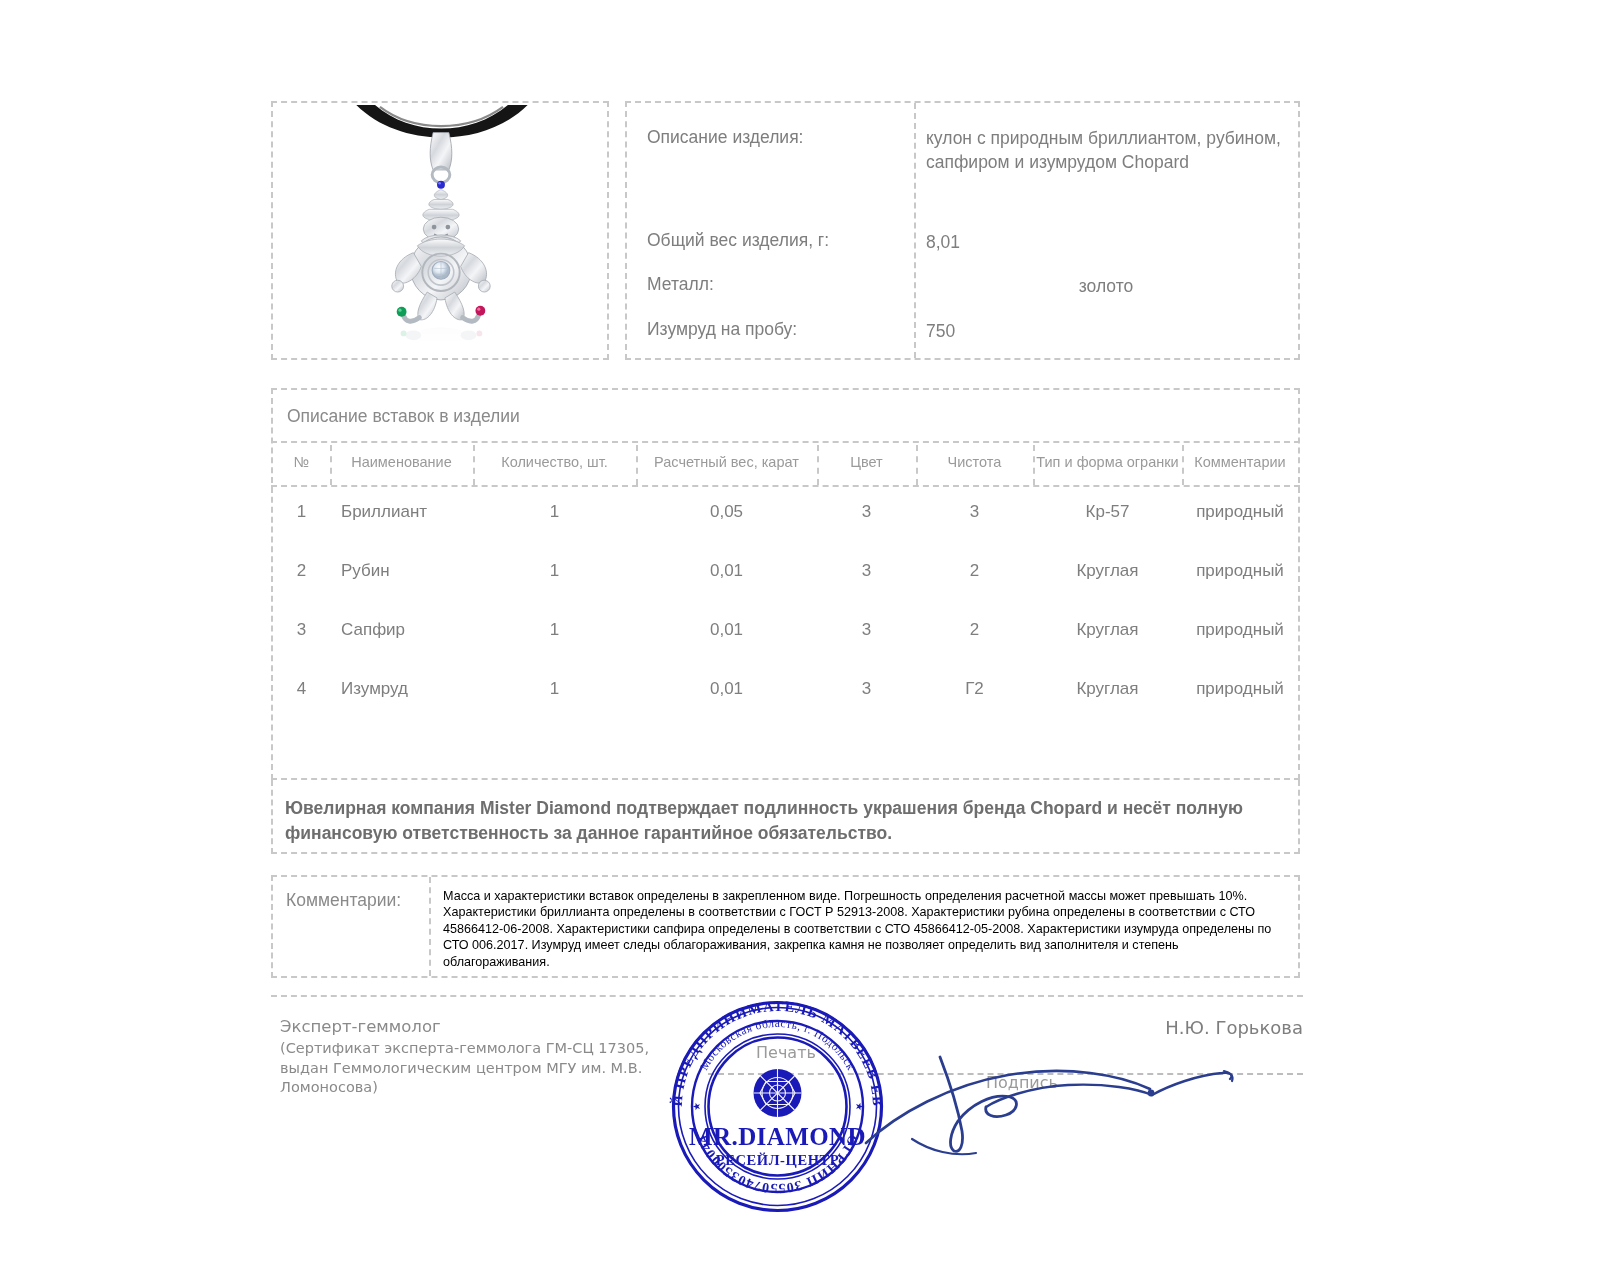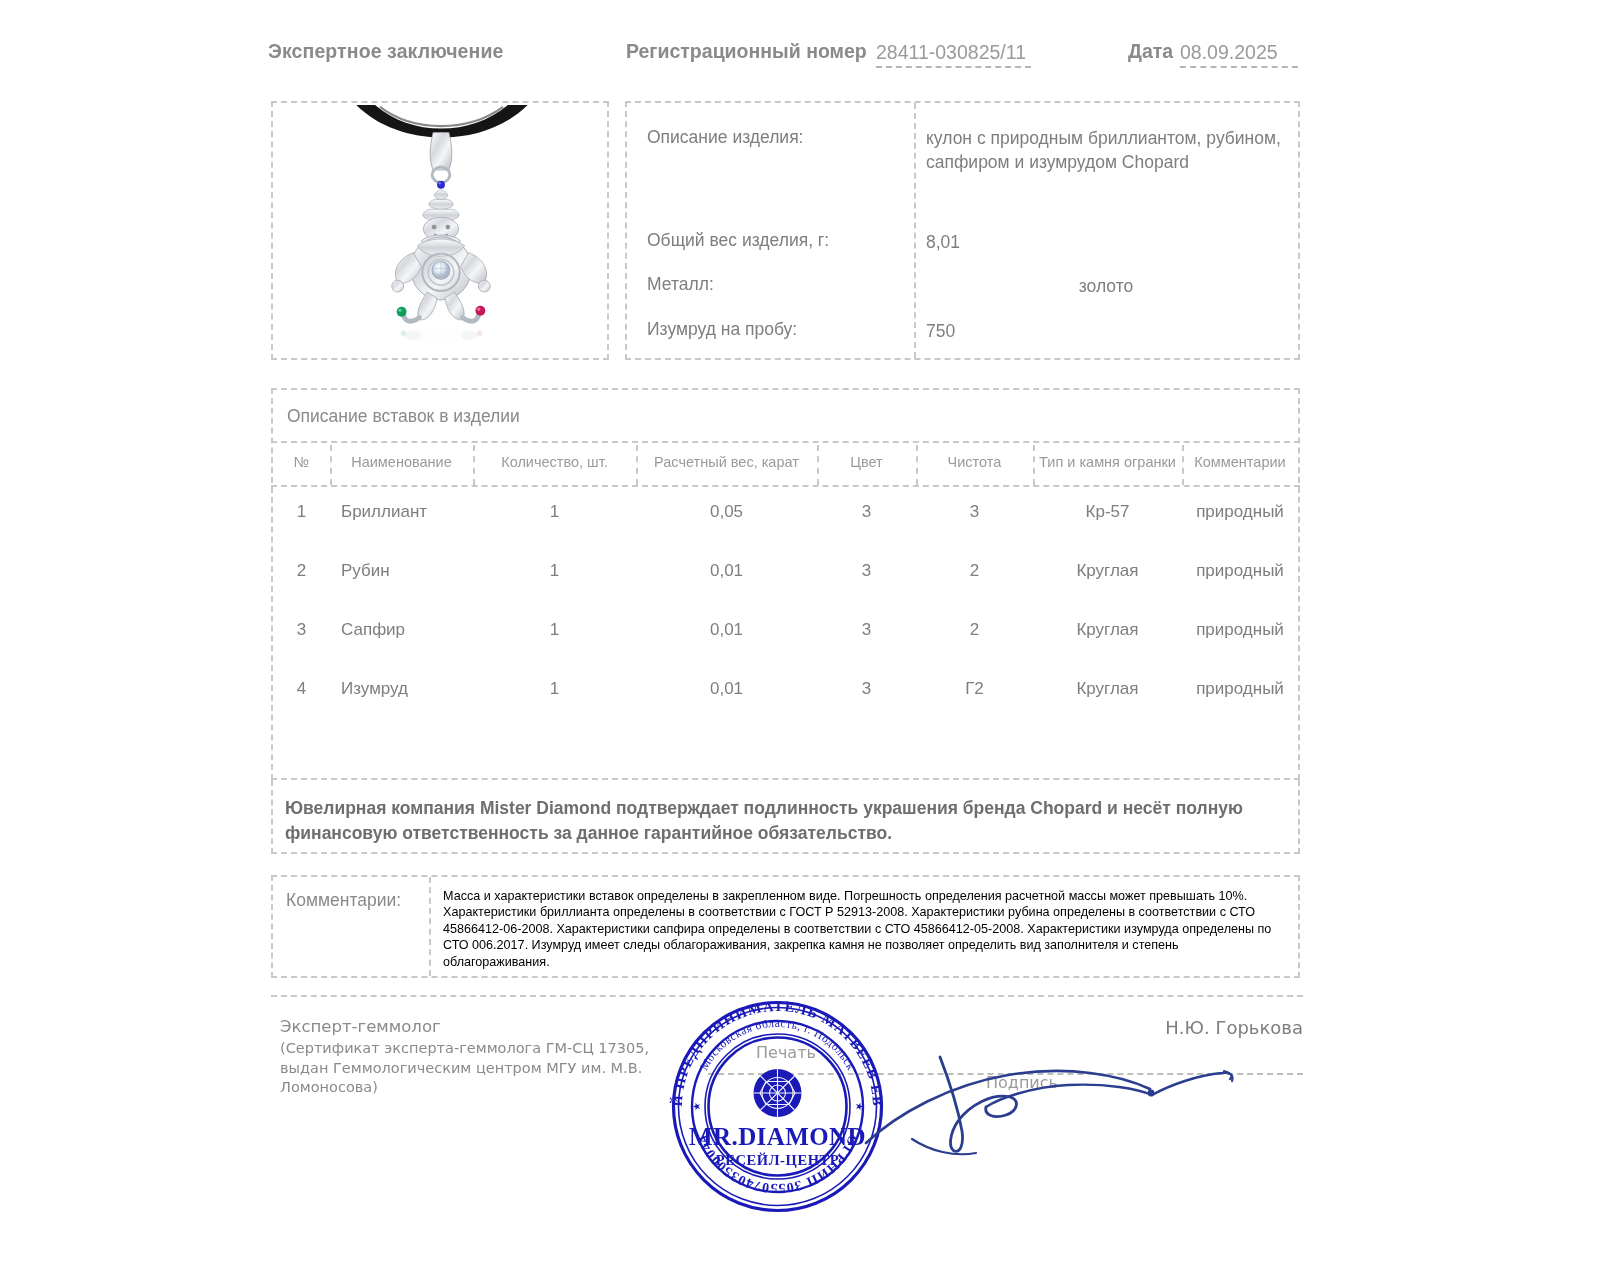--- a/index.html
+++ b/index.html
@@ -321,27 +321,20 @@
     height: 180px;
     z-index: 4;
     pointer-events: none;
   }
 </style>
 </head>
 <body>
 
 <div class="page">
 
-  <div class="header">
-    <div class="hdr-title">Экспертное заключение</div>
-    <div class="hdr-reg-label">Регистрационный номер</div>
-    <div class="hdr-reg-value">28411-030825/11</div>
-    <div class="hdr-date-label">Дата</div>
-    <div class="hdr-date-value">08.09.2025</div>
-  </div>
 
   <div class="photo-box">
     <svg class="photo-inner" viewBox="0 0 338 259">
       <defs>
         <linearGradient id="metalG" x1="0" y1="0" x2="1" y2="1">
           <stop offset="0%" stop-color="#ffffff"></stop>
           <stop offset="35%" stop-color="#d6d9de"></stop>
           <stop offset="60%" stop-color="#f4f5f7"></stop>
           <stop offset="100%" stop-color="#b9bdc4"></stop>
         </linearGradient>
@@ -445,21 +438,21 @@
     <div class="col-sep" style="left:643px;"></div>
     <div class="col-sep" style="left:760px;"></div>
     <div class="col-sep" style="left:909px;"></div>
 
     <div class="th" style="left:0px;   width:57px;">№</div>
     <div class="th" style="left:57px;  width:143px;">Наименование</div>
     <div class="th" style="left:200px; width:163px;">Количество, шт.</div>
     <div class="th" style="left:363px; width:181px;">Расчетный вес, карат</div>
     <div class="th" style="left:544px; width:99px;">Цвет</div>
     <div class="th" style="left:643px; width:117px;">Чистота</div>
-    <div class="th" style="left:760px; width:149px;">Тип и камня огранки</div>
+    <div class="th" style="left:760px; width:149px;">Тип и форма огранки</div>
     <div class="th" style="left:909px; width:116px;">Комментарии</div>
 
     <div class="td" style="top:112px; left:0px;   width:57px;">1</div>
     <div class="td td-left" style="top:112px; left:68px; width:130px;">Бриллиант</div>
     <div class="td" style="top:112px; left:200px; width:163px;">1</div>
     <div class="td" style="top:112px; left:363px; width:181px;">0,05</div>
     <div class="td" style="top:112px; left:544px; width:99px;">3</div>
     <div class="td" style="top:112px; left:643px; width:117px;">3</div>
     <div class="td" style="top:112px; left:760px; width:149px;">Кр-57</div>
     <div class="td" style="top:112px; left:909px; width:116px;">природный</div>

